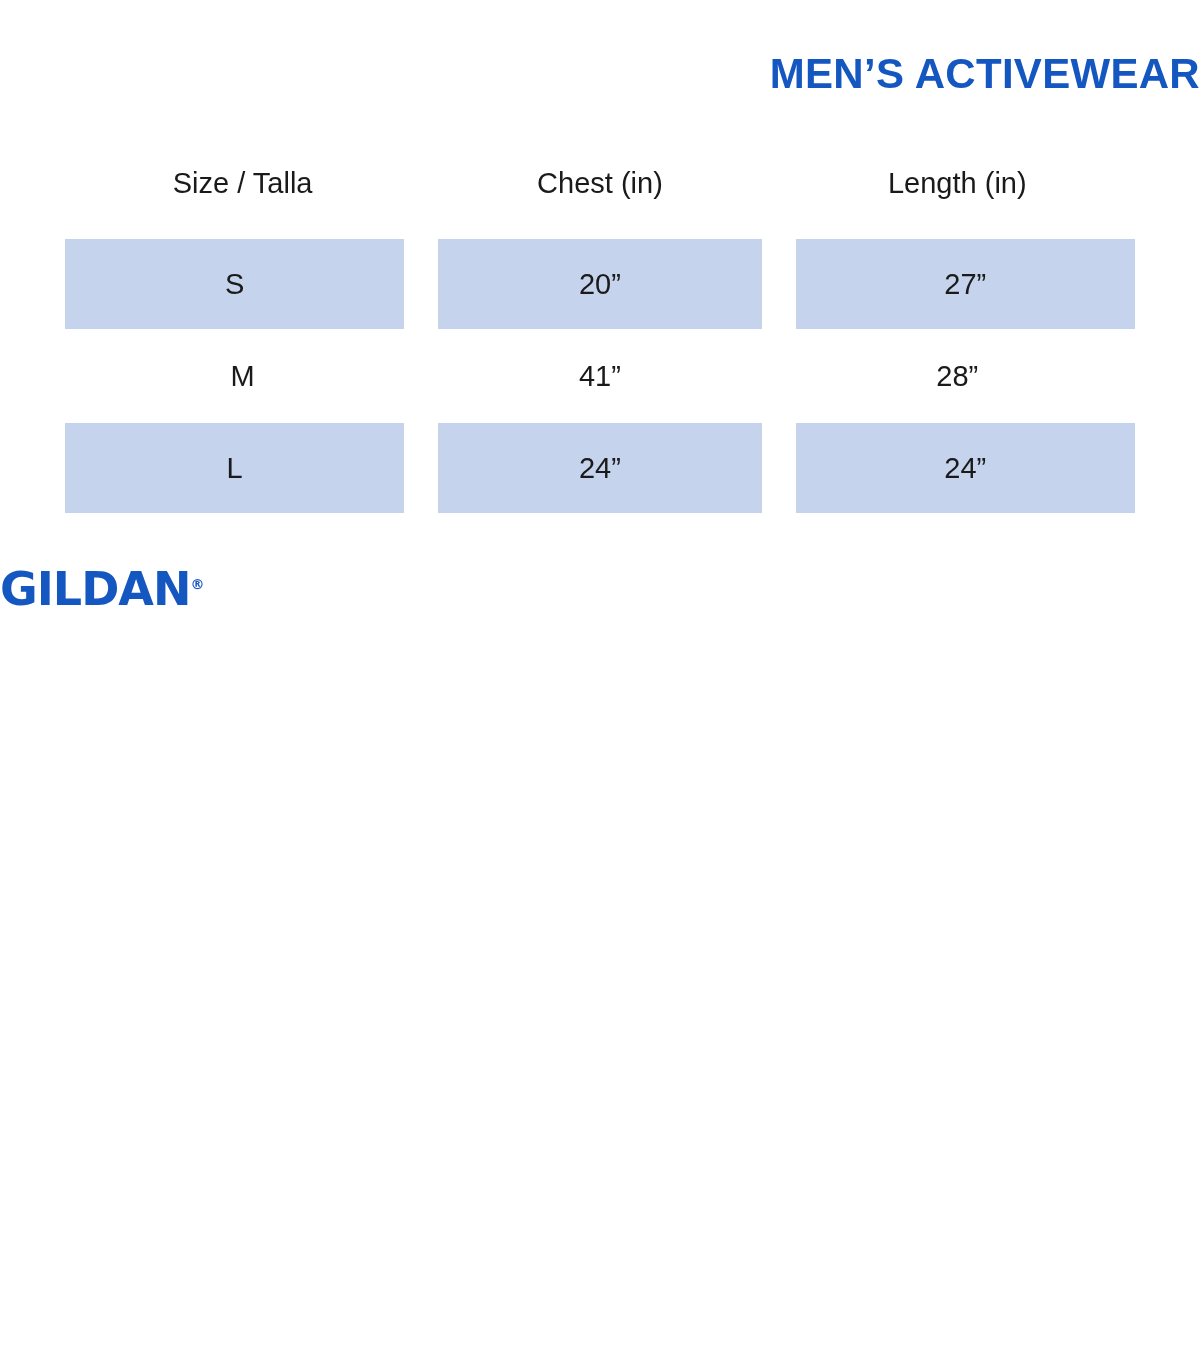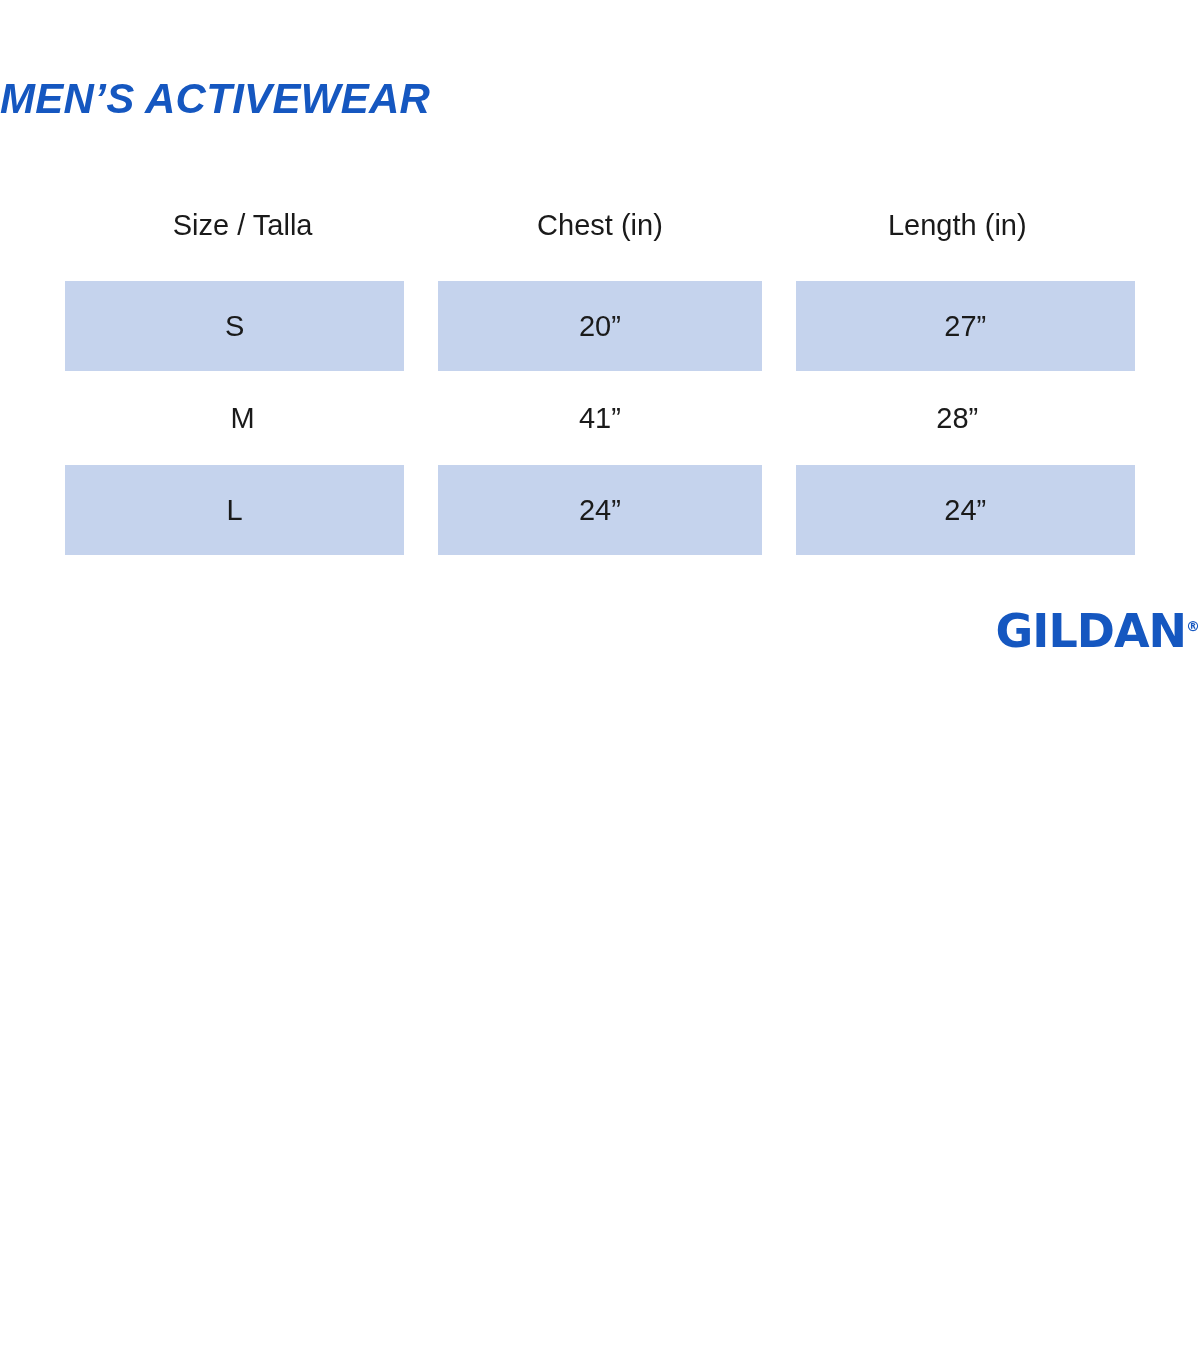--- a/index.html
+++ b/index.html
@@ -13,34 +13,33 @@
     font-family: "Liberation Sans", sans-serif;
     color: #1a1a1a;
     overflow: hidden;
   }
   .page {
     position: relative;
     width: 1200px;
     height: 1360px;
   }
   .title {
-    text-align: left;
+    text-align: right;
     color: #1557c0;
     font-weight: bold;
     font-size: 42px;
     line-height: 1.28;
     letter-spacing: 0.3px;
-    padding-top: 72px;
-    font-style: italic;
+    padding-top: 47px;
   }
   .title .line {
     display: block;
   }
   .table-wrap {
-    margin-top: 83px;
+    margin-top: 66px;
     padding: 0 64px;
   }
   table.size-table {
     width: 100%;
     border-collapse: collapse;
     table-layout: fixed;
   }
   table.size-table th {
     font-weight: normal;
     font-size: 29px;
@@ -67,21 +66,21 @@
   }
   tr.shaded .cell-inner {
     background: #c5d3ed;
   }
   tr.shaded td.col-1 .cell-inner { margin-right: 16px; }
   tr.shaded td.col-2 .cell-inner { margin-left: 16px; margin-right: 16px; }
   tr.shaded td.col-3 .cell-inner { margin-left: 16px; }
 
   .brand {
     margin-top: 48px;
-    text-align: right;
+    text-align: left;
     color: #1557c0;
   }
   .brand .wordmark {
     font-family: "DejaVu Sans", sans-serif;
     font-weight: bold;
     font-size: 46px;
     letter-spacing: -1px;
     display: inline-block;
     position: relative;
   }

